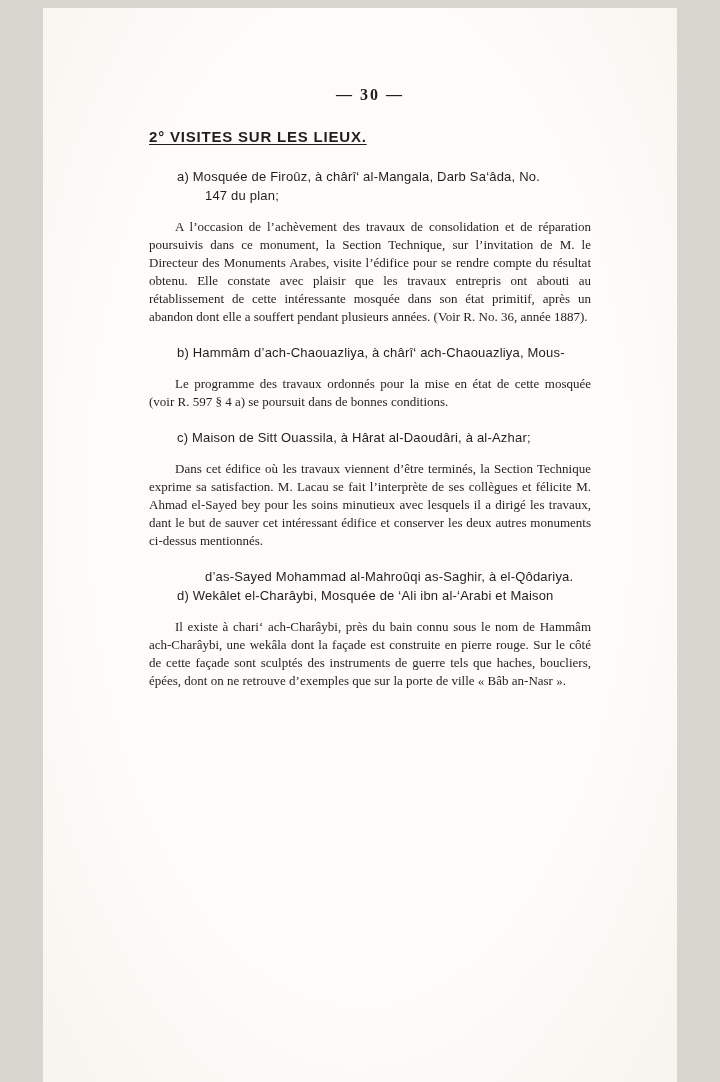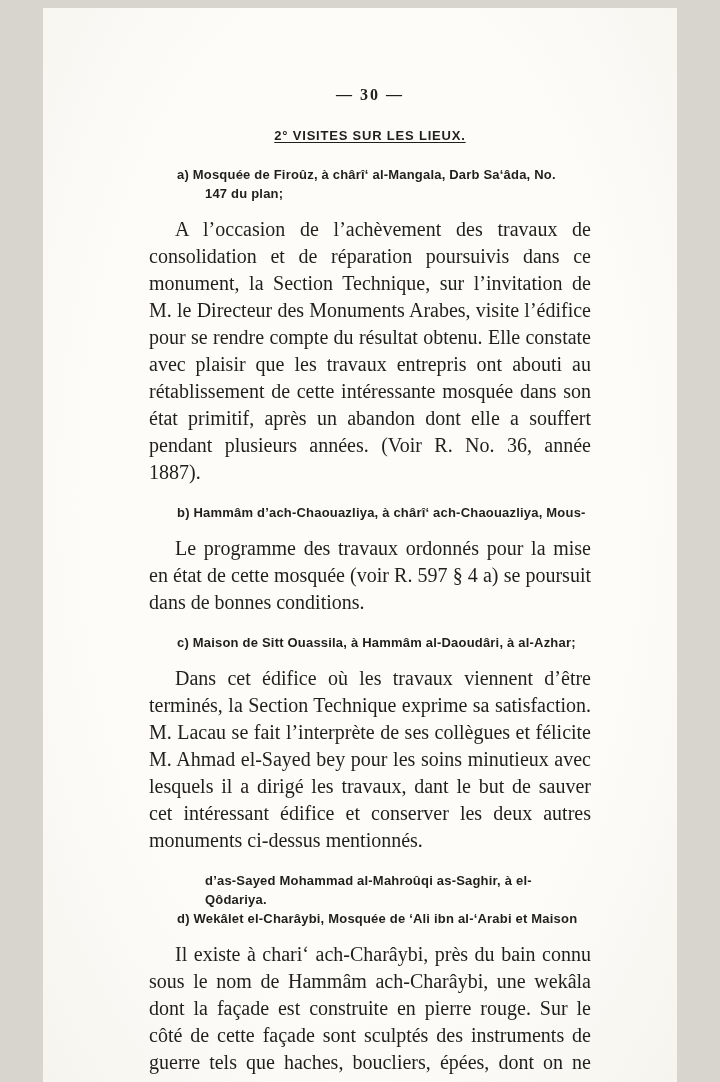--- a/index.html
+++ b/index.html
@@ -21,42 +21,41 @@
     overflow: hidden;
   }
   .page-number {
     text-align: center;
     font-size: 16px;
     font-weight: bold;
     letter-spacing: 2px;
     margin: 0 0 24px 0;
   }
   .section-heading {
-    text-align: center;
     font-family: "Liberation Sans", "DejaVu Sans", sans-serif;
-    font-size: 13px;
+    font-size: 15px;
     font-weight: bold;
     letter-spacing: 0.8px;
     text-decoration: underline;
     text-underline-offset: 2px;
     margin: 0 0 22px 0;
   }
   .subheading {
     font-family: "Liberation Sans", "DejaVu Sans", sans-serif;
-    font-weight: bold;
+    font-weight: normal;
     font-size: 13px;
     line-height: 19px;
     letter-spacing: 0.2px;
     margin: 17px 0 13px 28px;
   }
   .sub-line { white-space: normal; }
   .sub-line.cont { padding-left: 28px; }
   p.body-para {
-    font-size: 20px;
-    line-height: 27px;
+    font-size: 13px;
+    line-height: 18px;
     text-align: justify;
     text-indent: 26px;
     margin: 0 0 2px 0;
   }
 </style>
 </head>
 <body>
 
 <div class="page">
 
@@ -69,21 +68,21 @@
     <div class="sub-line cont">147 du plan;</div>
   </div>
   <p class="body-para">A l’occasion de l’achèvement des travaux de consolidation et de réparation poursuivis dans ce monument, la Section Technique, sur l’invitation de M. le Directeur des Monuments Arabes, visite l’édifice pour se rendre compte du résultat obtenu. Elle constate avec plaisir que les travaux entrepris ont abouti au rétablissement de cette intéressante mosquée dans son état primitif, après un abandon dont elle a souffert pendant plusieurs années. (Voir R. No. 36, année 1887).</p>
 
   <div class="subheading">
     <div class="sub-line first">b) Hammâm d’ach-Chaouazliya, à chârî‘ ach-Chaouazliya, Mous-</div>
   </div>
   <p class="body-para">Le programme des travaux ordonnés pour la mise en état de cette mosquée (voir R. 597 § 4 a) se poursuit dans de bonnes conditions.</p>
 
   <div class="subheading">
-    <div class="sub-line first">c) Maison de Sitt Ouassila, à Hammâm al-Daoudâri, à al-Azhar;</div>
+    <div class="sub-line first">c) Maison de Sitt Ouassila, à Hârat al-Daoudâri, à al-Azhar;</div>
   </div>
   <p class="body-para">Dans cet édifice où les travaux viennent d’être terminés, la Section Technique exprime sa satisfaction. M. Lacau se fait l’interprète de ses collègues et félicite M. Ahmad el-Sayed bey pour les soins minutieux avec lesquels il a dirigé les travaux, dant le but de sauver cet intéressant édifice et conserver les deux autres monuments ci-dessus mentionnés.</p>
 
   <div class="subheading">
     <div class="sub-line cont">d’as-Sayed Mohammad al-Mahroûqi as-Saghir, à el-Qôdariya.</div>
     <div class="sub-line first">d) Wekâlet el-Charâybi, Mosquée de ‘Ali ibn al-‘Arabi et Maison</div>
   </div>
   <p class="body-para">Il existe à chari‘ ach-Charâybi, près du bain connu sous le nom de Hammâm ach-Charâybi, une wekâla dont la façade est construite en pierre rouge. Sur le côté de cette façade sont sculptés des instruments de guerre tels que haches, boucliers, épées, dont on ne retrouve d’exemples que sur la porte de ville « Bâb an-Nasr ».</p>
 
 </div>

